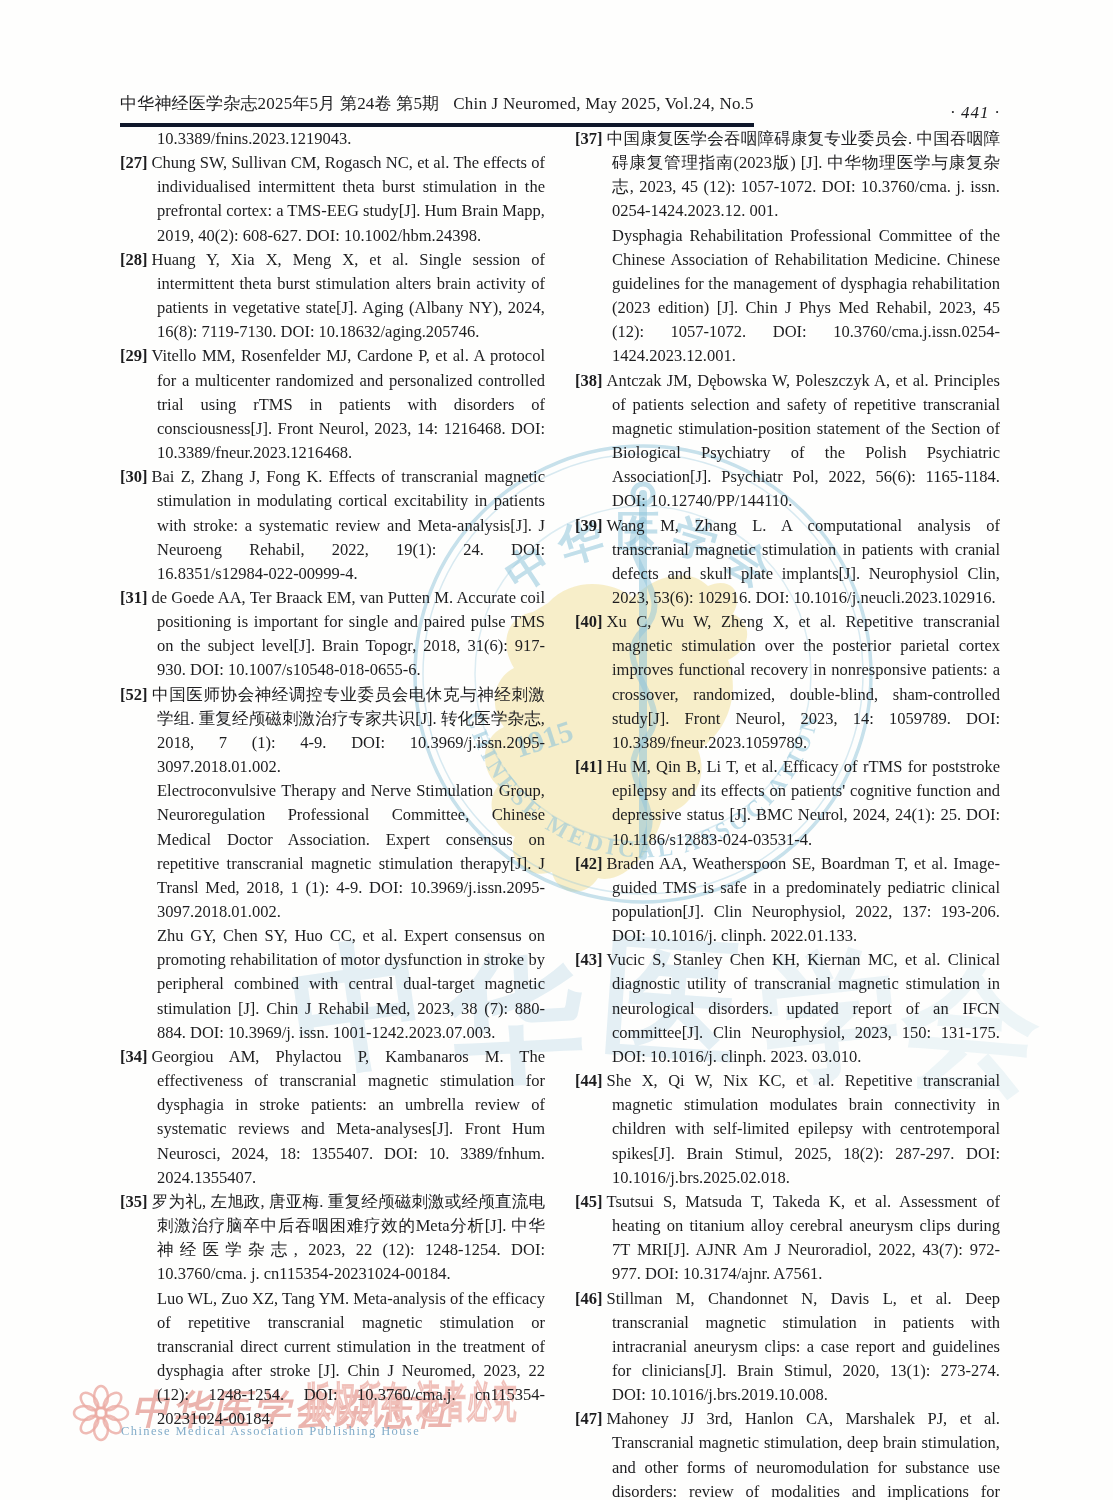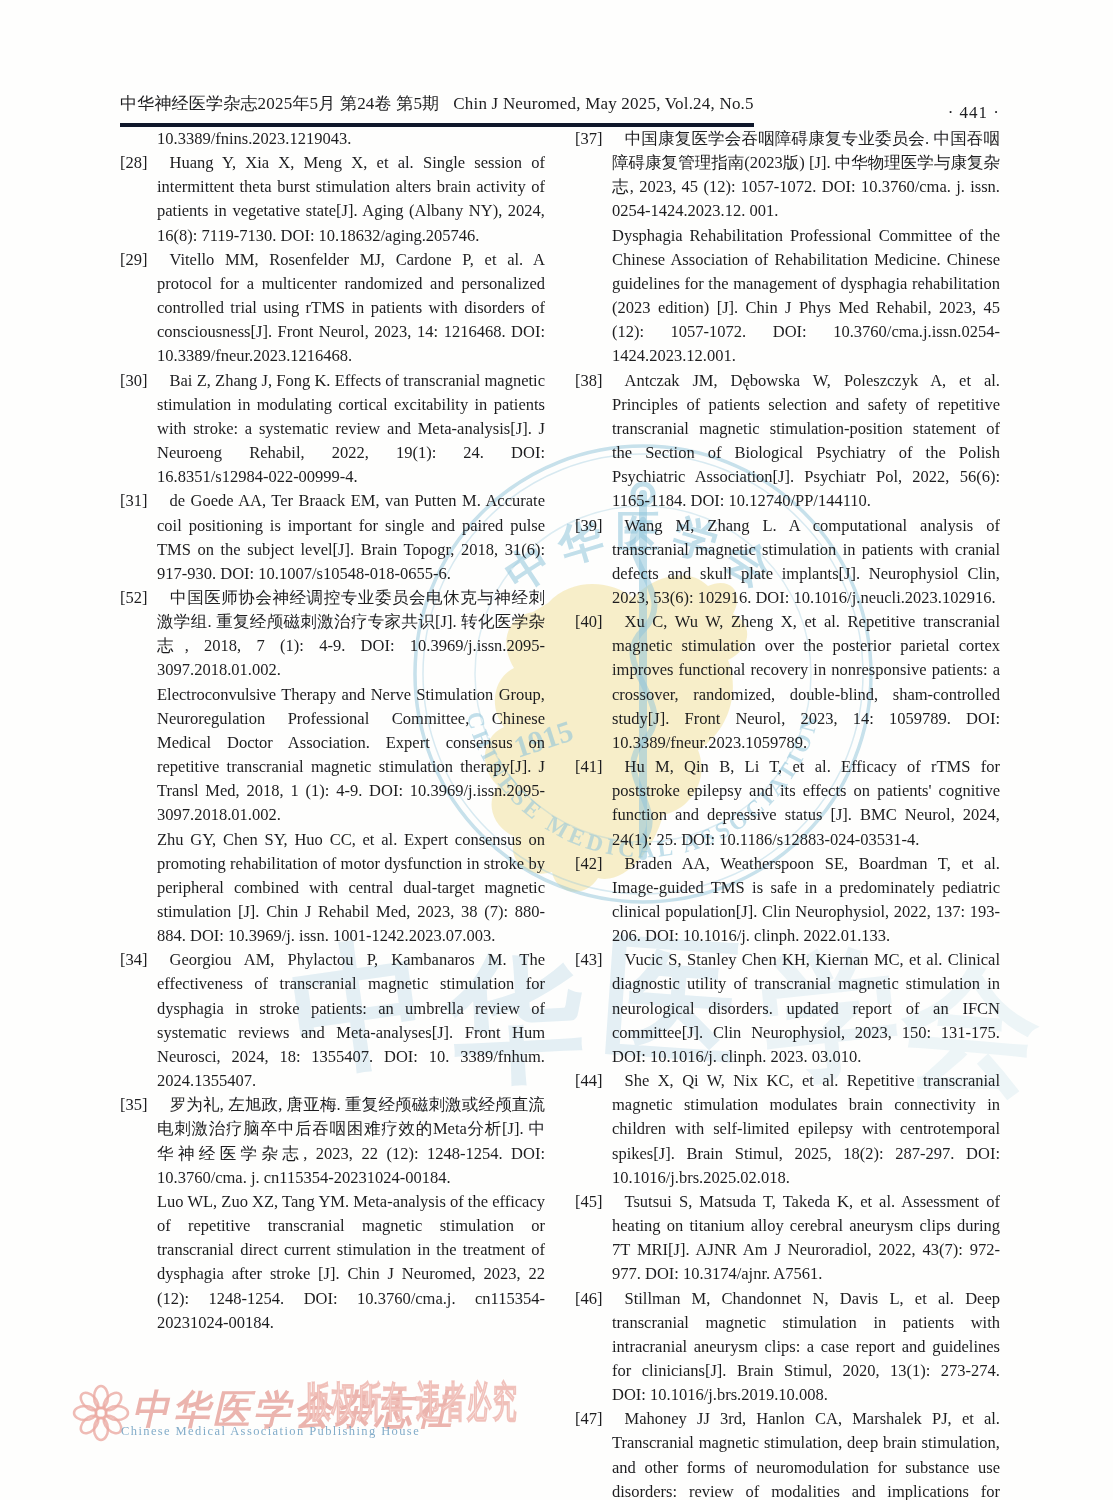--- a/index.html
+++ b/index.html
@@ -18,29 +18,29 @@
     display:flex;justify-content:space-between;align-items:flex-end;
     font-size:17px;z-index:3;
   }
   .header-left{
     border-bottom:4px solid #0f172a;
     padding-bottom:8px;
     white-space:nowrap;
     letter-spacing:.2px;
   }
   .header-zh{margin-right:14px;}
-  .header-page{padding-bottom:4px;letter-spacing:1px;}
+  .header-page{padding-bottom:4px;letter-spacing:1px;font-style:italic;}
   
   .columns{
     position:absolute;top:127px;left:120px;width:880px;
     display:flex;gap:30px;z-index:2;
   }
   .col{width:425px;font-size:16.5px;line-height:24.15px;text-align:justify;}
   .ref{padding-left:37px;text-indent:-37px;}
-  .ref-label{margin-right:22px;}
+  .ref-label{margin-right:4px;font-weight:bold;}
   .ref-extra,.ref-cont{padding-left:37px;}
   
   .wm{position:absolute;z-index:1;pointer-events:none;}
   .emblem-svg{left:398px;top:428px;}
   .callig{
     position:absolute;z-index:1;
     font-size:138px;font-weight:bold;
     color:rgba(126,182,208,0.20);
     font-family:"Liberation Serif","DejaVu Serif",serif;
     pointer-events:none;
@@ -140,20 +140,21 @@
       <span class="header-zh">中华神经医学杂志2025年5月 第24卷 第5期</span><span class="header-en">Chin J Neuromed, May 2025, Vol.24, No.5</span>
     </div>
     <div class="header-page">· 441 ·</div>
   </div>
 
   <div class="columns">
 
     <div class="col">
       <div class="ref-cont">10.3389/fnins.2023.1219043.</div>
 
+      <div class="ref"><span class="ref-label">[27]</span><span class="ref-text">Chung SW, Sullivan CM, Rogasch NC, et al. The effects of individualised intermittent theta burst stimulation in the prefrontal cortex: a TMS-EEG study[J]. Hum Brain Mapp, 2019, 40(2): 608-627. DOI: 10.1002/hbm.24398.</span></div>
       <div class="ref"><span class="ref-label">[28]</span><span class="ref-text">Huang Y, Xia X, Meng X, et al. Single session of intermittent theta burst stimulation alters brain activity of patients in vegetative state[J]. Aging (Albany NY), 2024, 16(8): 7119-7130. DOI: 10.18632/aging.205746.</span></div>
       <div class="ref"><span class="ref-label">[29]</span><span class="ref-text">Vitello MM, Rosenfelder MJ, Cardone P, et al. A protocol for a multicenter randomized and personalized controlled trial using rTMS in patients with disorders of consciousness[J]. Front Neurol, 2023, 14: 1216468. DOI: 10.3389/fneur.2023.1216468.</span></div>
       <div class="ref"><span class="ref-label">[30]</span><span class="ref-text">Bai Z, Zhang J, Fong K. Effects of transcranial magnetic stimulation in modulating cortical excitability in patients with stroke: a systematic review and Meta-analysis[J]. J Neuroeng Rehabil, 2022, 19(1): 24. DOI: 16.8351/s12984-022-00999-4.</span></div>
       <div class="ref"><span class="ref-label">[31]</span><span class="ref-text">de Goede AA, Ter Braack EM, van Putten M. Accurate coil positioning is important for single and paired pulse TMS on the subject level[J]. Brain Topogr, 2018, 31(6): 917-930. DOI: 10.1007/s10548-018-0655-6.</span></div>
       <div class="ref"><span class="ref-label">[52]</span><span class="ref-text">中国医师协会神经调控专业委员会电休克与神经刺激学组. 重复经颅磁刺激治疗专家共识[J]. 转化医学杂志, 2018, 7 (1): 4-9. DOI: 10.3969/j.issn.2095-3097.2018.01.002.</span></div>
       <div class="ref-extra">Electroconvulsive Therapy and Nerve Stimulation Group, Neuroregulation Professional Committee, Chinese Medical Doctor Association. Expert consensus on repetitive transcranial magnetic stimulation therapy[J]. J Transl Med, 2018, 1 (1): 4-9. DOI: 10.3969/j.issn.2095-3097.2018.01.002.</div>
       <div class="ref-extra">Zhu GY, Chen SY, Huo CC, et al. Expert consensus on promoting rehabilitation of motor dysfunction in stroke by peripheral combined with central dual-target magnetic stimulation [J]. Chin J Rehabil Med, 2023, 38 (7): 880-884. DOI: 10.3969/j. issn. 1001-1242.2023.07.003.</div>
       <div class="ref"><span class="ref-label">[34]</span><span class="ref-text">Georgiou AM, Phylactou P, Kambanaros M. The effectiveness of transcranial magnetic stimulation for dysphagia in stroke patients: an umbrella review of systematic reviews and Meta-analyses[J]. Front Hum Neurosci, 2024, 18: 1355407. DOI: 10. 3389/fnhum. 2024.1355407.</span></div>
       <div class="ref"><span class="ref-label">[35]</span><span class="ref-text">罗为礼, 左旭政, 唐亚梅. 重复经颅磁刺激或经颅直流电刺激治疗脑卒中后吞咽困难疗效的Meta分析[J]. 中华神经医学杂志, 2023, 22 (12): 1248-1254. DOI: 10.3760/cma. j. cn115354-20231024-00184.</span></div>
       <div class="ref-extra">Luo WL, Zuo XZ, Tang YM. Meta-analysis of the efficacy of repetitive transcranial magnetic stimulation or transcranial direct current stimulation in the treatment of dysphagia after stroke [J]. Chin J Neuromed, 2023, 22 (12): 1248-1254. DOI: 10.3760/cma.j. cn115354-20231024-00184.</div>

